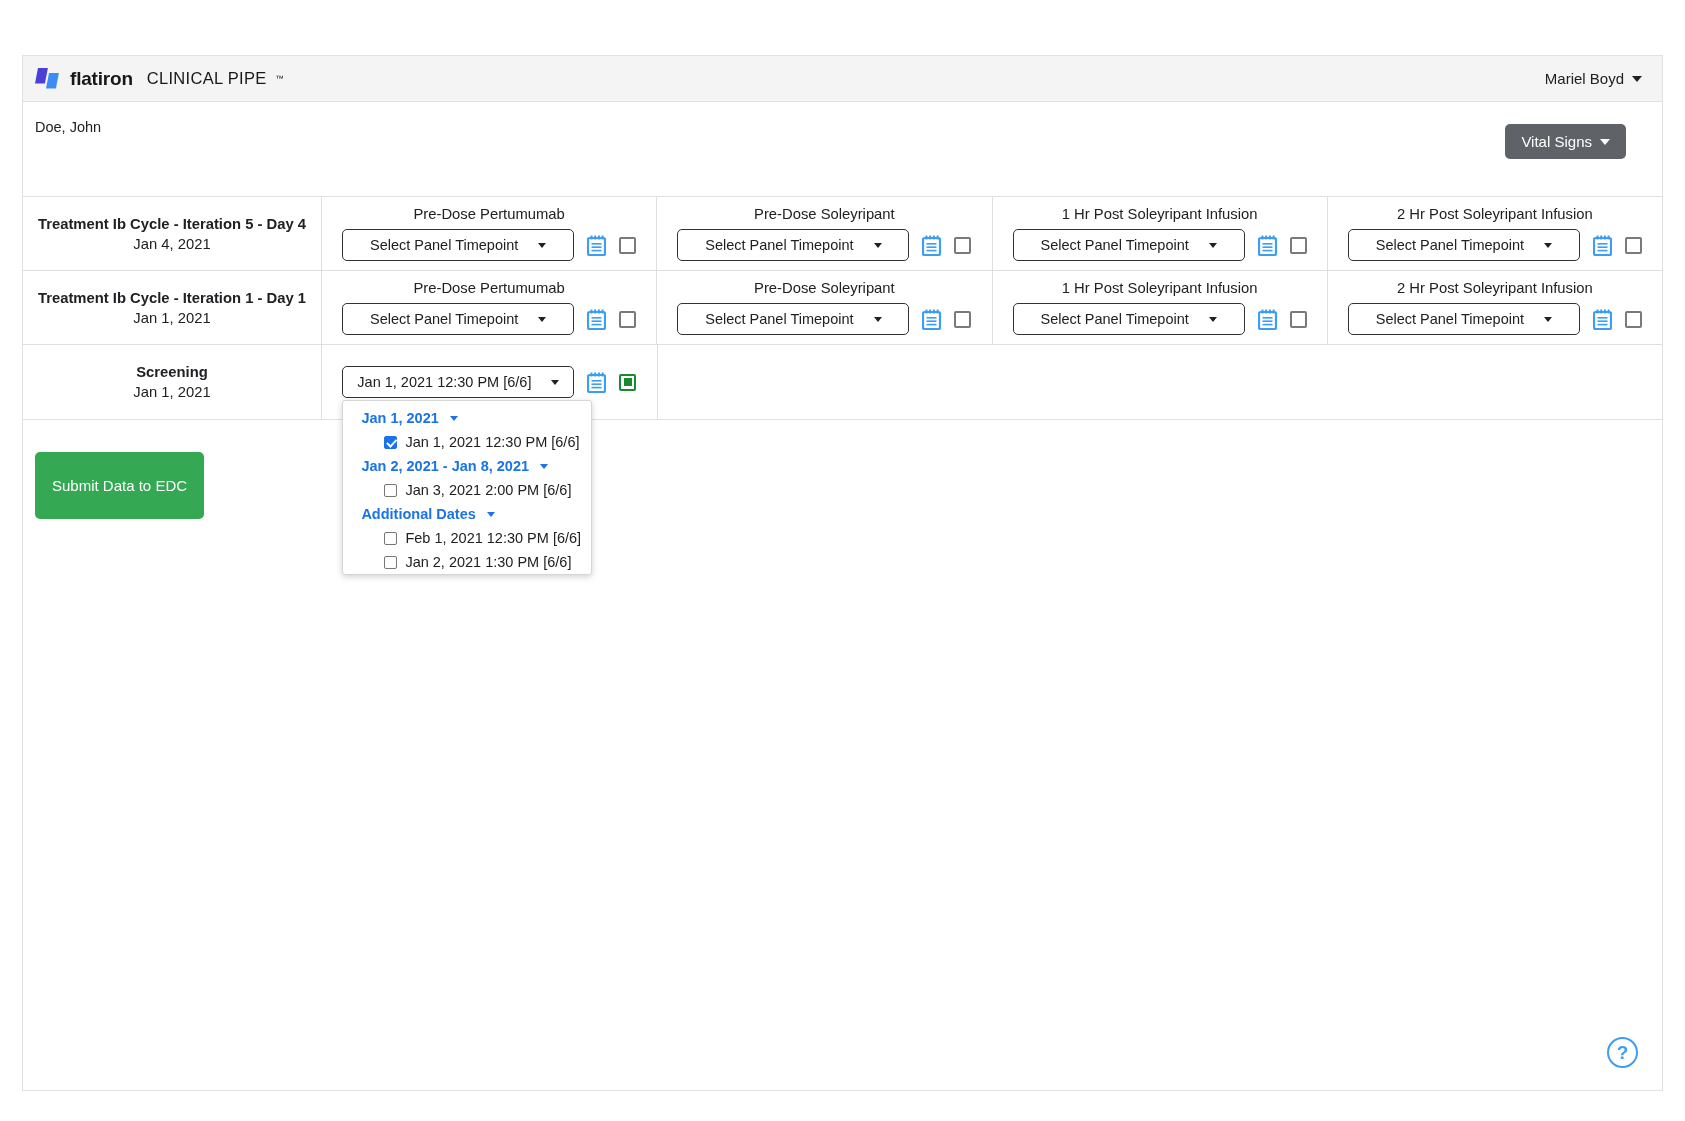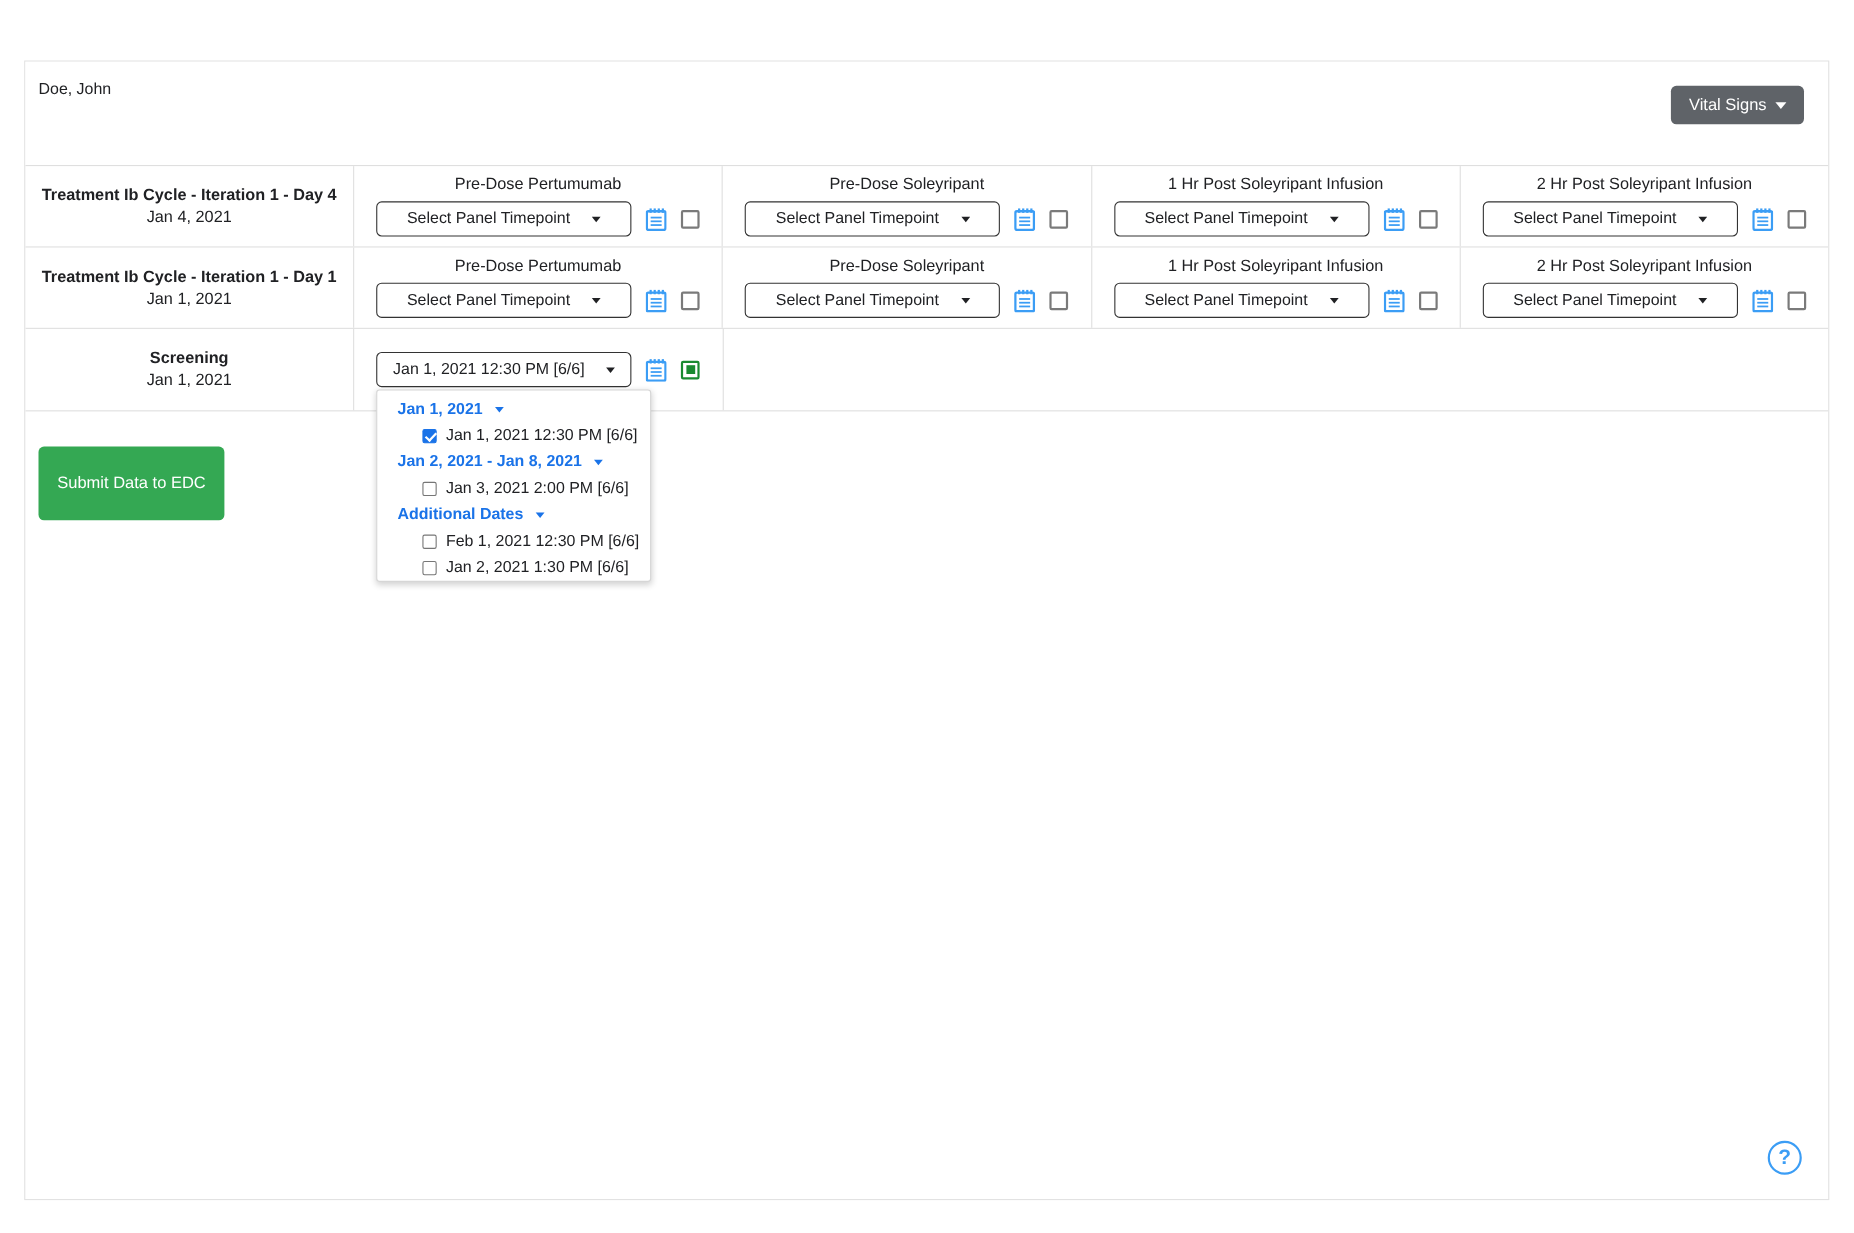--- a/index.html
+++ b/index.html
@@ -94,21 +94,21 @@
   }
   .btn-dark .bold { font-weight: bold; }
   .btn-info {
     width: 31px; height: 31px;
     background: #fff; border: 1.6px solid #1a73e8; border-radius: 4px;
     display: flex; align-items: center; justify-content: center;
     font-size: 16px; font-weight: bold; color: #111; font-style: italic;
     font-family: "Liberation Serif", serif;
     cursor: pointer;
   }
-  .vital-btn { position: absolute; right: 22px; top: 22px; }
+  .vital-btn { position: absolute; right: 36px; top: 22px; }
 
   
   .sched {
     border-top: 1px solid #dfdfdf;
     border-bottom: 1px solid #dfdfdf;
   }
   .sched-row {
     display: flex;
     border-bottom: 1px solid #dfdfdf;
     min-height: 74px;
@@ -233,38 +233,53 @@
     background: #fff; cursor: pointer;
     z-index: 5;
   }
 </style>
 </head>
 <body>
 
 <div id="viewport">
   <div id="page-frame">
 
+    <div class="app-header">
+      <div class="brand">
+        <span class="brand-mark">
+          <span class="p1"></span>
+            <span class="p2"></span>
+        </span>
+        <span class="brand-word">flatiron</span>
+        <span class="brand-sub">CLINICAL PIPE</span>
+        <span class="brand-tm">™</span>
+      </div>
+      <div class="user-menu">
+        <span>Mariel Boyd</span>
+        <span class="caret"></span>
+      </div>
+    </div>
 
     <div class="patient-bar">
       <div class="patient-info">
         <div>Doe, John</div>
       </div>
 
 
       <button class="btn-dark vital-btn">
         <span>Vital Signs</span>
         <span class="caret"></span>
       </button>
     </div>
 
     <div class="sched">
 
       <div class="sched-row">
         <div class="cell-label">
-          <div class="t1">Treatment Ib Cycle - Iteration 1 - Day 4</div>
+          <div class="t1">Treatment Ib Cycle - Iteration 5 - Day 4</div>
           <div class="t2">Jan 4, 2021</div>
         </div>
         <div class="cell-panel">
           <div class="panel-title">Pre-Dose Pertumumab</div>
           <div class="panel-controls">
             <button class="select-btn">
               <span>Select Panel Timepoint</span>
               <span class="caret sm"></span>
             </button>
             <span class="icon-notepad">

